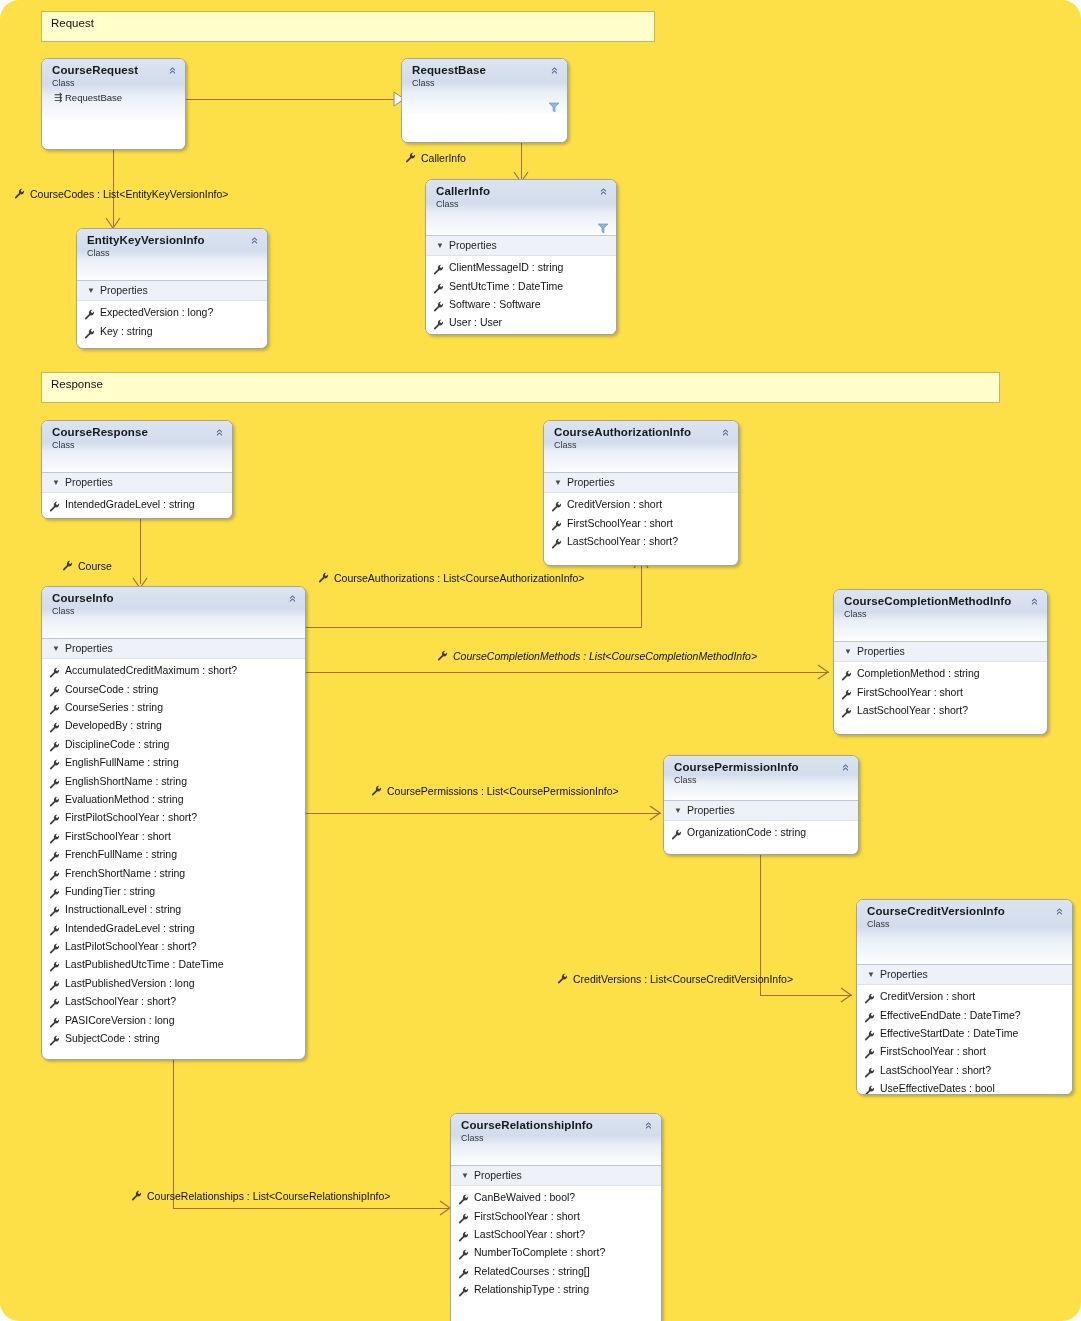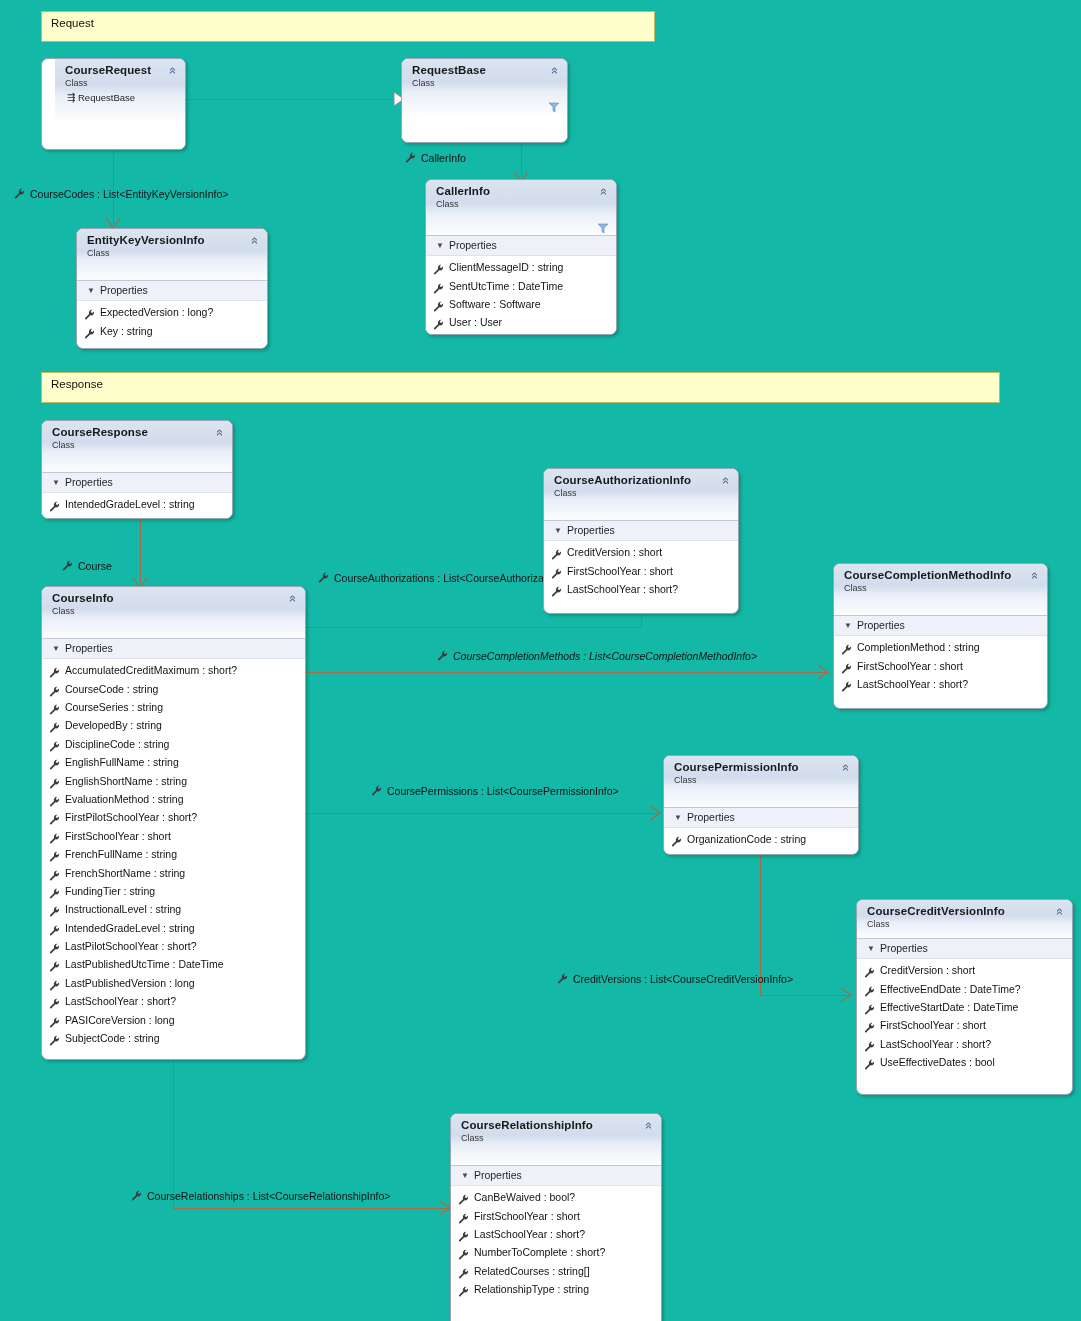--- a/index.html
+++ b/index.html
@@ -4,22 +4,23 @@
 <style>
   html,body{margin:0;padding:0;background:#ffffff;}
   body{
     font-family:"Liberation Sans","DejaVu Sans",sans-serif;
     -webkit-font-smoothing:antialiased;
   }
   #canvas{
     position:relative;
     width:1081px;
     height:1321px;
-    background:#14b8a6;
+    background:#fde047;
     overflow:hidden;
+    border-radius:19px;
   }
 
   
   .band{
     position:absolute;
     background:#FFFFCC;
     border:1px solid #C3B95E;
     box-sizing:border-box;
     color:#111;
     font-size:11.5px;
@@ -264,21 +265,21 @@
   </svg>
   <div class="lbl" style="left:131px;top:1190px;">
     <span class="wr">
       <svg class="wrench" viewBox="0 0 16 16">
           <path d="M11.4 1.2a4.4 4.4 0 0 0-4 6.2L1.6 13.2a1.3 1.3 0 0 0 1.8 1.8l5.8-5.8a4.4 4.4 0 0 0 5.3-5.7l-2.2 2.2-1.9-.5-.5-1.9 2.2-2.2a4.4 4.4 0 0 0-.7-.1z" fill="#3d3d3d"></path>
         </svg>
     </span>
     <span>CourseRelationships : List&lt;CourseRelationshipInfo&gt;</span>
   </div>
 
-  <div class="cls" style="left:41px;top:58px;width:145px;height:92px;padding-left:13px;">
+  <div class="cls" style="left:41px;top:58px;width:145px;height:92px;">
     <div class="cls-head" style="height:61px;">
       <div class="cls-title">CourseRequest</div>
       <div class="cls-stereo">Class</div>
       <div class="cls-base">
         <span class="base-ico">⇶</span><span>RequestBase</span>
       </div>
       <div class="chev">»</div>
     </div>
     <div class="empty-body" style="height:29px;"></div>
   </div>
@@ -356,21 +357,21 @@
     <div class="comp-head">
       <span class="tri">▼</span><span>Properties</span>
     </div>
     <div class="members">
       <div class="member"><span class="wr"><svg class="wrench" viewBox="0 0 16 16">
               <path d="M11.4 1.2a4.4 4.4 0 0 0-4 6.2L1.6 13.2a1.3 1.3 0 0 0 1.8 1.8l5.8-5.8a4.4 4.4 0 0 0 5.3-5.7l-2.2 2.2-1.9-.5-.5-1.9 2.2-2.2a4.4 4.4 0 0 0-.7-.1z" fill="#3d3d3d"></path>
             </svg></span><span>IntendedGradeLevel : string</span></div>
     </div>
   </div>
 
-  <div class="cls" style="left:543px;top:420px;width:196px;height:146px;margin-top:48px;">
+  <div class="cls" style="left:543px;top:420px;width:196px;height:146px;">
     <div class="cls-head" style="height:51px;">
       <div class="cls-title">CourseAuthorizationInfo</div>
       <div class="cls-stereo">Class</div>
       <div class="chev">»</div>
     </div>
     <div class="comp-head">
       <span class="tri">▼</span><span>Properties</span>
     </div>
     <div class="members">
       <div class="member"><span class="wr"><svg class="wrench" viewBox="0 0 16 16">
@@ -378,21 +379,21 @@
             </svg></span><span>CreditVersion : short</span></div>
       <div class="member"><span class="wr"><svg class="wrench" viewBox="0 0 16 16">
               <path d="M11.4 1.2a4.4 4.4 0 0 0-4 6.2L1.6 13.2a1.3 1.3 0 0 0 1.8 1.8l5.8-5.8a4.4 4.4 0 0 0 5.3-5.7l-2.2 2.2-1.9-.5-.5-1.9 2.2-2.2a4.4 4.4 0 0 0-.7-.1z" fill="#3d3d3d"></path>
             </svg></span><span>FirstSchoolYear : short</span></div>
       <div class="member"><span class="wr"><svg class="wrench" viewBox="0 0 16 16">
               <path d="M11.4 1.2a4.4 4.4 0 0 0-4 6.2L1.6 13.2a1.3 1.3 0 0 0 1.8 1.8l5.8-5.8a4.4 4.4 0 0 0 5.3-5.7l-2.2 2.2-1.9-.5-.5-1.9 2.2-2.2a4.4 4.4 0 0 0-.7-.1z" fill="#3d3d3d"></path>
             </svg></span><span>LastSchoolYear : short?</span></div>
     </div>
   </div>
 
-  <div class="cls" style="left:833px;top:563px;width:215px;height:146px;">
+  <div class="cls" style="left:833px;top:589px;width:215px;height:146px;">
     <div class="cls-head" style="height:51px;">
       <div class="cls-title">CourseCompletionMethodInfo</div>
       <div class="cls-stereo">Class</div>
       <div class="chev">»</div>
     </div>
     <div class="comp-head">
       <span class="tri">▼</span><span>Properties</span>
     </div>
     <div class="members">
       <div class="member"><span class="wr"><svg class="wrench" viewBox="0 0 16 16">
@@ -477,37 +478,37 @@
         <div class="member"><span class="wr"><svg class="wrench" viewBox="0 0 16 16">
               <path d="M11.4 1.2a4.4 4.4 0 0 0-4 6.2L1.6 13.2a1.3 1.3 0 0 0 1.8 1.8l5.8-5.8a4.4 4.4 0 0 0 5.3-5.7l-2.2 2.2-1.9-.5-.5-1.9 2.2-2.2a4.4 4.4 0 0 0-.7-.1z" fill="#3d3d3d"></path>
             </svg></span><span>PASICoreVersion : long</span></div>
         <div class="member"><span class="wr"><svg class="wrench" viewBox="0 0 16 16">
               <path d="M11.4 1.2a4.4 4.4 0 0 0-4 6.2L1.6 13.2a1.3 1.3 0 0 0 1.8 1.8l5.8-5.8a4.4 4.4 0 0 0 5.3-5.7l-2.2 2.2-1.9-.5-.5-1.9 2.2-2.2a4.4 4.4 0 0 0-.7-.1z" fill="#3d3d3d"></path>
             </svg></span><span>SubjectCode : string</span></div>
       </div>
   </div>
 
   <div class="cls" style="left:663px;top:755px;width:196px;height:100px;">
-    <div class="cls-head" style="height:51px;">
+    <div class="cls-head" style="height:44px;">
       <div class="cls-title">CoursePermissionInfo</div>
       <div class="cls-stereo">Class</div>
       <div class="chev">»</div>
     </div>
     <div class="comp-head">
       <span class="tri">▼</span><span>Properties</span>
     </div>
     <div class="members">
       <div class="member"><span class="wr"><svg class="wrench" viewBox="0 0 16 16">
               <path d="M11.4 1.2a4.4 4.4 0 0 0-4 6.2L1.6 13.2a1.3 1.3 0 0 0 1.8 1.8l5.8-5.8a4.4 4.4 0 0 0 5.3-5.7l-2.2 2.2-1.9-.5-.5-1.9 2.2-2.2a4.4 4.4 0 0 0-.7-.1z" fill="#3d3d3d"></path>
             </svg></span><span>OrganizationCode : string</span></div>
     </div>
   </div>
 
   <div class="cls" style="left:856px;top:899px;width:217px;height:196px;">
-    <div class="cls-head" style="height:38px;">
+    <div class="cls-head" style="height:64px;">
       <div class="cls-title">CourseCreditVersionInfo</div>
       <div class="cls-stereo">Class</div>
       <div class="chev">»</div>
     </div>
     <div class="comp-head">
       <span class="tri">▼</span><span>Properties</span>
     </div>
     <div class="members" id="ccvi-members">
         <div class="member"><span class="wr"><svg class="wrench" viewBox="0 0 16 16">
               <path d="M11.4 1.2a4.4 4.4 0 0 0-4 6.2L1.6 13.2a1.3 1.3 0 0 0 1.8 1.8l5.8-5.8a4.4 4.4 0 0 0 5.3-5.7l-2.2 2.2-1.9-.5-.5-1.9 2.2-2.2a4.4 4.4 0 0 0-.7-.1z" fill="#3d3d3d"></path>

